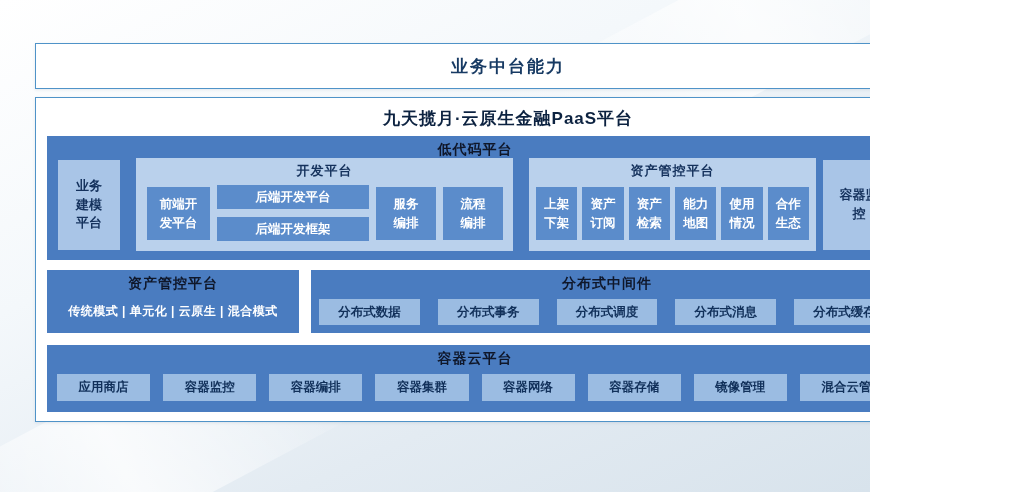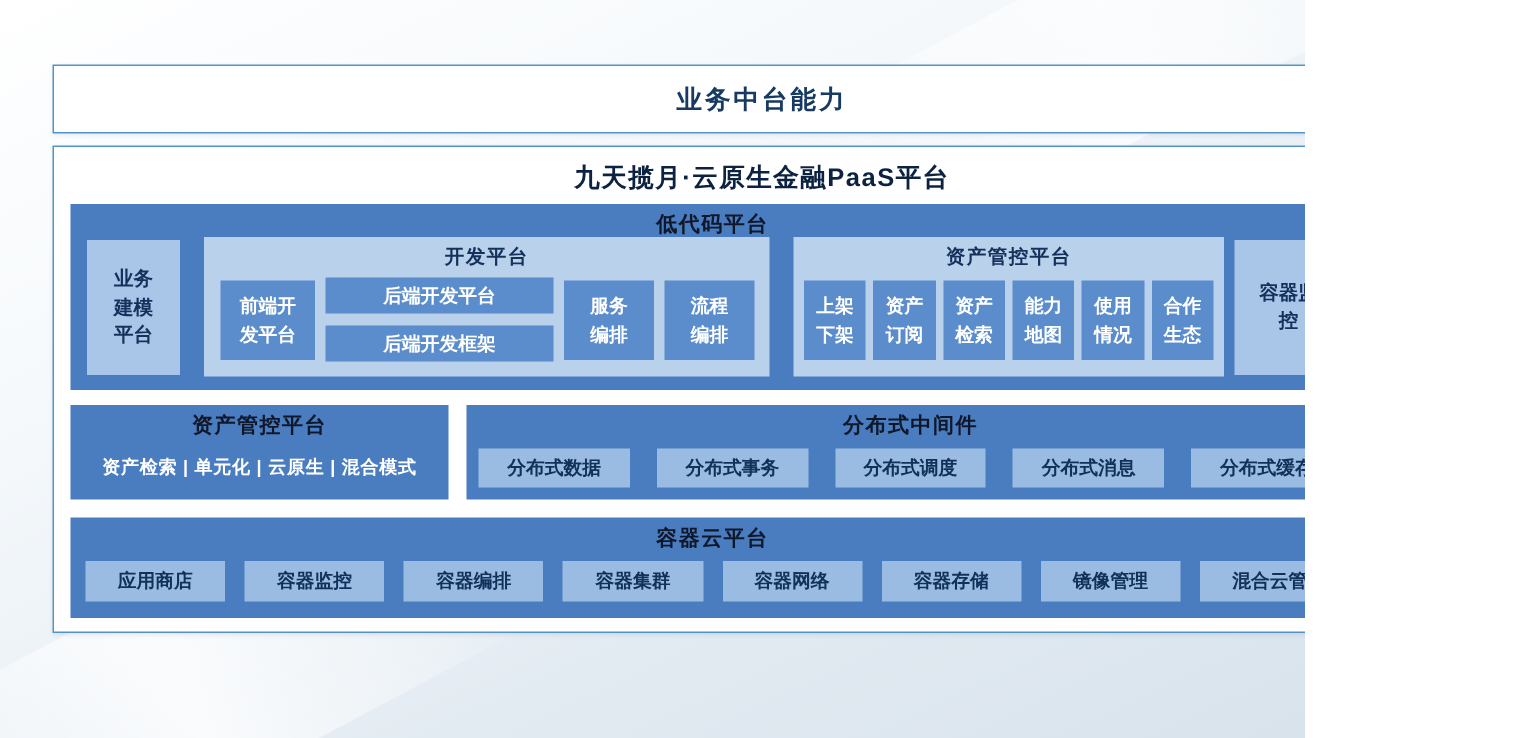--- a/index.html
+++ b/index.html
@@ -159,21 +159,21 @@
           <div class="blue-box">使用情况</div>
           <div class="blue-box">合作生态</div>
         </div>
       </div>
 
       <div class="light-box dev-portal">容器监控</div>
     </div>
 
     <div class="section sec-micro">
       <div class="section-title">资产管控平台</div>
-      <div class="micro-modes">资产检索 | 单元化 | 云原生 | 混合模式</div>
+      <div class="micro-modes">传统模式 | 单元化 | 云原生 | 混合模式</div>
     </div>
 
     <div class="section sec-middleware">
       <div class="section-title">分布式中间件</div>
       <div class="item-row mw-row">
         <div class="pale-box">分布式数据</div>
         <div class="pale-box">分布式事务</div>
         <div class="pale-box">分布式调度</div>
         <div class="pale-box">分布式消息</div>
         <div class="pale-box">分布式缓存</div>

